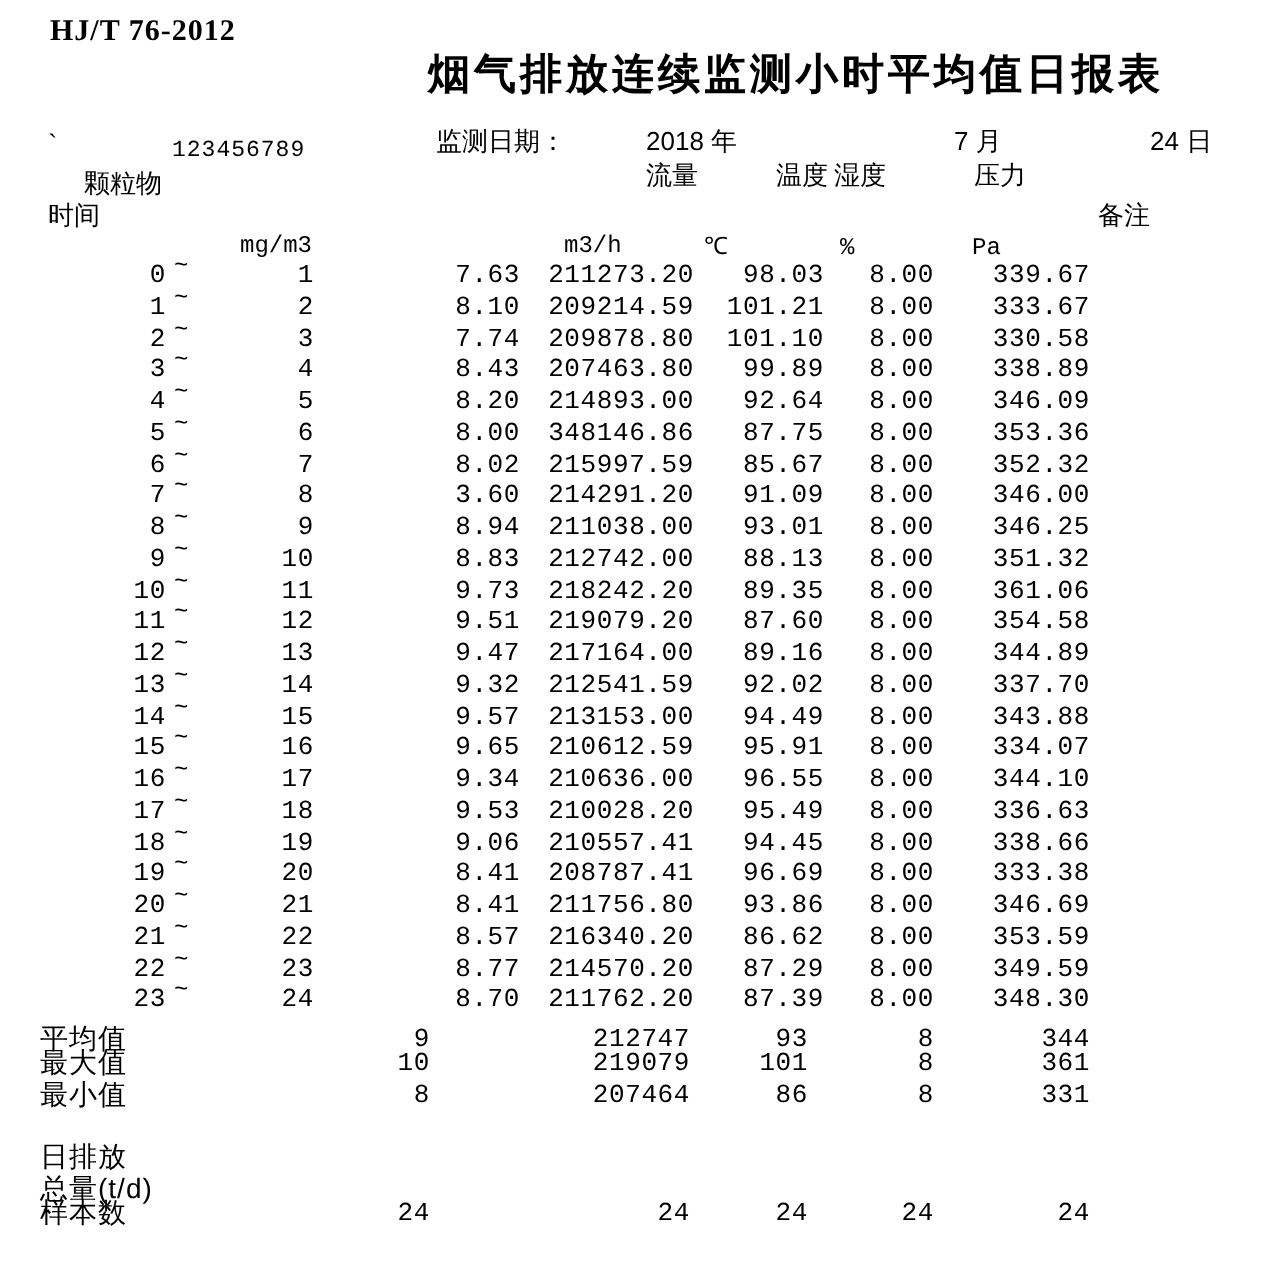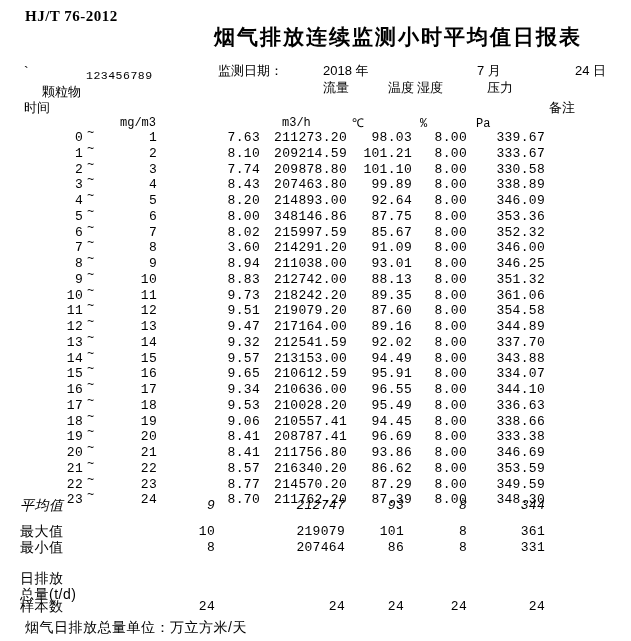--- a/index.html
+++ b/index.html
@@ -23,21 +23,21 @@
   .h-temp{left:388px;top:79px;}
   .h-hum{left:417px;top:79px;}
   .h-press{left:487px;top:79px;}
   .h-time{left:24px;top:99px;}
   .h-remark{left:549px;top:99px;}
   .unit{font-size:12px;}
   .u-dust{left:87px;top:116px;padding-left:33px;}
   .u-flow{left:282px;top:116px;}
   .u-temp{left:352px;top:114px;}
   .u-hum{left:420px;top:117px;}
-  .u-press{left:476px;top:117px;}
+  .u-press{left:486px;top:117px;}
 
   .tbl{position:absolute;left:0;top:130px;width:631px;height:475px;}
   .trow{position:absolute;left:0;height:15.75px;width:631px;
         font-size:13px;line-height:15px;}
   .trow span{position:absolute;white-space:nowrap;}
   .cell{font-family:"Liberation Mono","DejaVu Sans Mono",monospace;
         font-size:13px;letter-spacing:0.3px;text-align:right;}
   .c-from{left:43px;width:40px;}
   .c-tilde{left:87px;top:-4px;width:12px;font-size:12px;text-align:left;}
   .c-to{left:117px;width:40px;}
@@ -321,21 +321,21 @@
       <div class="trow" style="top: 362.25px;">
         <span class="cell c-from">23</span>
         <span class="cell c-tilde">~</span>
         <span class="cell c-to">24</span>
         <span class="cell c-dust">8.70</span>
         <span class="cell c-flow">211762.20</span>
         <span class="cell c-temp">87.39</span>
         <span class="cell c-hum">8.00</span>
         <span class="cell c-press">348.30</span>
       </div>
-      <div class="trow" style="top: 368px; font-style: italic;">
+      <div class="trow" style="top: 382px;">
         <span class="slabel">平均值</span>
         <span class="cell s-col1">9</span>
         <span class="cell s-flow">212747</span>
         <span class="cell s-temp">93</span>
         <span class="cell s-hum">8</span>
         <span class="cell s-press">344</span>
       </div>
       <div class="trow" style="top: 393.75px;">
         <span class="slabel">最大值</span>
         <span class="cell s-col1">10</span>
@@ -371,15 +371,14 @@
       <div class="trow" style="top: 456.75px;">
         <span class="slabel">总量(t/d)</span>
         <span class="cell s-col1"></span>
         <span class="cell s-flow"></span>
         <span class="cell s-temp"></span>
         <span class="cell s-hum"></span>
         <span class="cell s-press"></span>
       </div>
     </div>
 
-  <div class="abs note">烟气日排放总量单位：万立方米/天</div>
 
 </div>
 
 </body></html>

